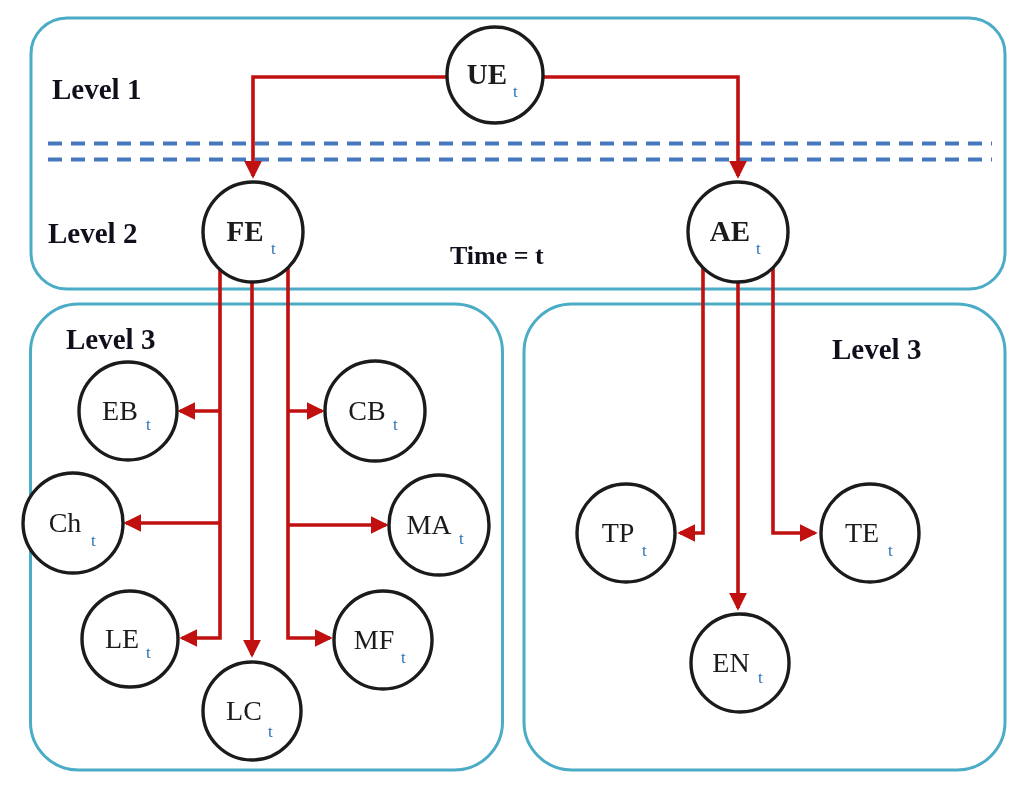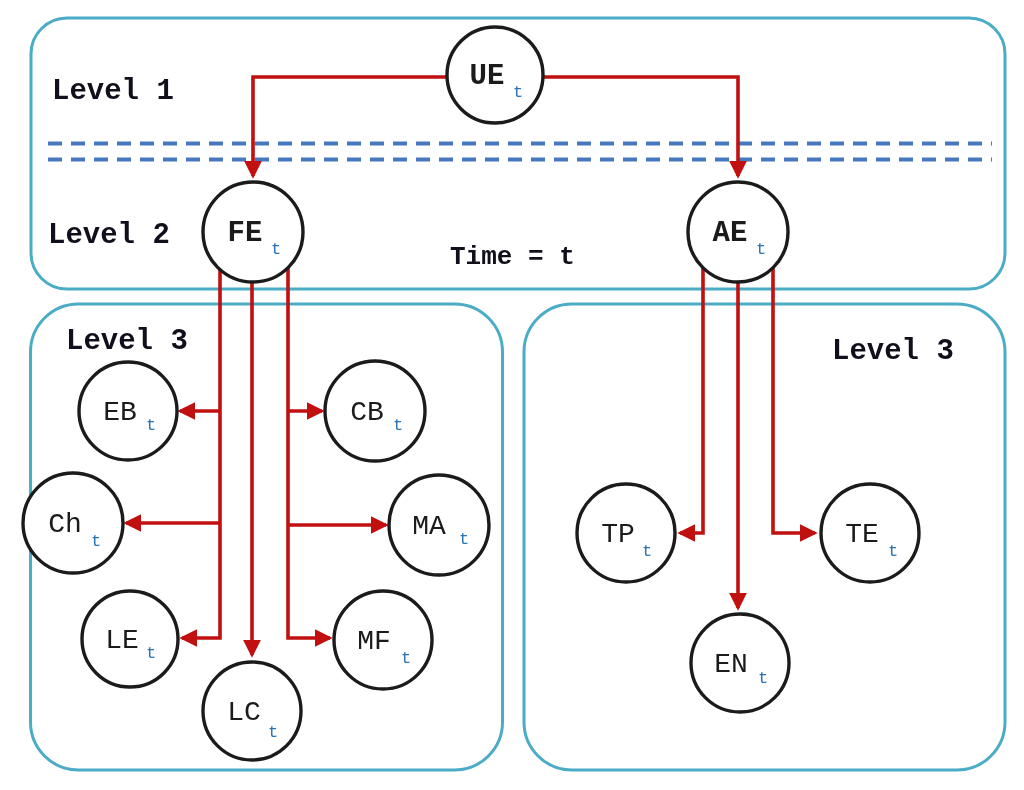--- a/index.html
+++ b/index.html
@@ -1,17 +1,17 @@
 <!DOCTYPE html>
 <html style="--box-border: #4BACC6; --dashed-line: #4678BE; --arrow: #C01010; --node-border: #1b1b1b; --node-text: #1b1b1b; --subscript: #2E75B6; --label-text: #10101c; --background: #ffffff;"><head>
 <meta charset="utf-8">
 <style>
   html,body{margin:0;padding:0;background:#ffffff;}
   .stage{width:1024px;height:790px;position:relative;background:#ffffff;
-         font-family:Liberation Mono, monospace;}
+         font-family:Liberation Serif, serif;}
   svg{display:block;}
   .box{fill:none;stroke:var(--box-border,#4BACC6);stroke-width:3;}
   .dashed{stroke:var(--dashed-line,#4678BE);stroke-width:4;stroke-dasharray:14 9;fill:none;}
   .edge{fill:none;stroke:var(--arrow,#C01010);stroke-width:3.6;}
   .node-circle{fill:#ffffff;stroke:var(--node-border,#1b1b1b);stroke-width:3.4;}
   .nlabel{fill:var(--node-text,#1b1b1b);font-size:28px;text-anchor:middle;}
   .nlabel.bold{font-weight:bold;font-size:29px;}
   .nsub{fill:var(--subscript,#2E75B6);font-size:17px;text-anchor:start;}
   .zone-label{fill:var(--label-text,#10101c);font-size:29px;font-weight:bold;}
   .time-label{fill:var(--label-text,#10101c);font-size:26px;font-weight:bold;}

